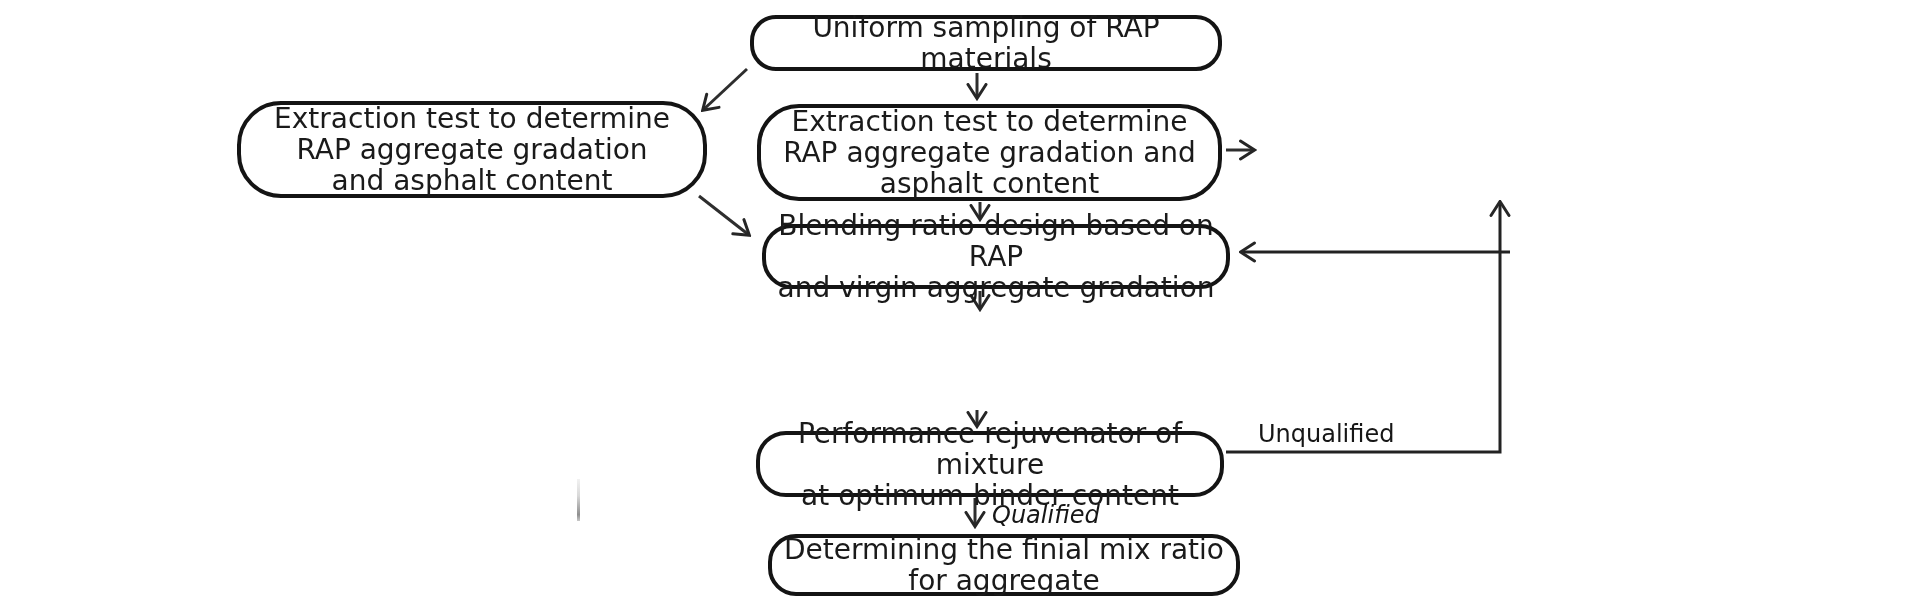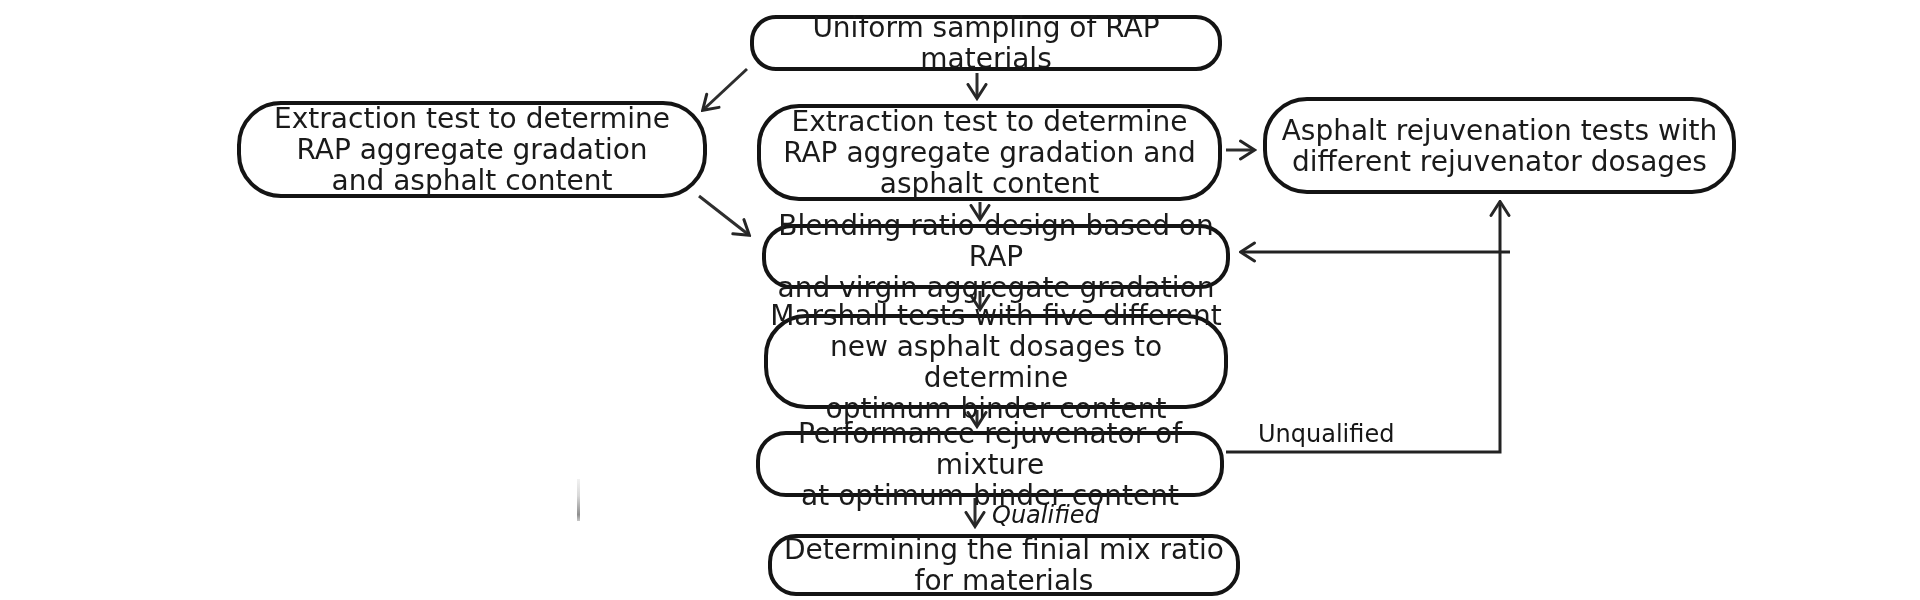--- a/index.html
+++ b/index.html
@@ -94,35 +94,30 @@
   <div class="node node-uniform">Uniform sampling of RAP materials</div>
 
   <div class="node node-extr-left">Extraction test to determine
 RAP aggregate gradation
 and asphalt content</div>
 
   <div class="node node-extr-mid">Extraction test to determine
 RAP aggregate gradation and
 asphalt content</div>
 
-  <div class="node node-rejuv">Asphalt rejuvenation tests with
-different rejuvenator dosages</div>
 
   <div class="node node-blend">Blending ratio design based on RAP
 and virgin aggregate gradation</div>
 
-  <div class="node node-marshall">Marshall tests with five different
-new asphalt dosages to determine
-optimum binder content</div>
 
   <div class="node node-perf">Performance rejuvenator of mixture
 at optimum binder content</div>
 
   <div class="node node-final">Determining the finial mix ratio
-for materials</div>
+for aggregate</div>
 
   <div class="edge-label label-qualified">Qualified</div>
 
   <div class="edge-label label-unqualified">Unqualified</div>
 
   <div class="artifact-line"></div>
 
 </div>
 
 </body></html>

